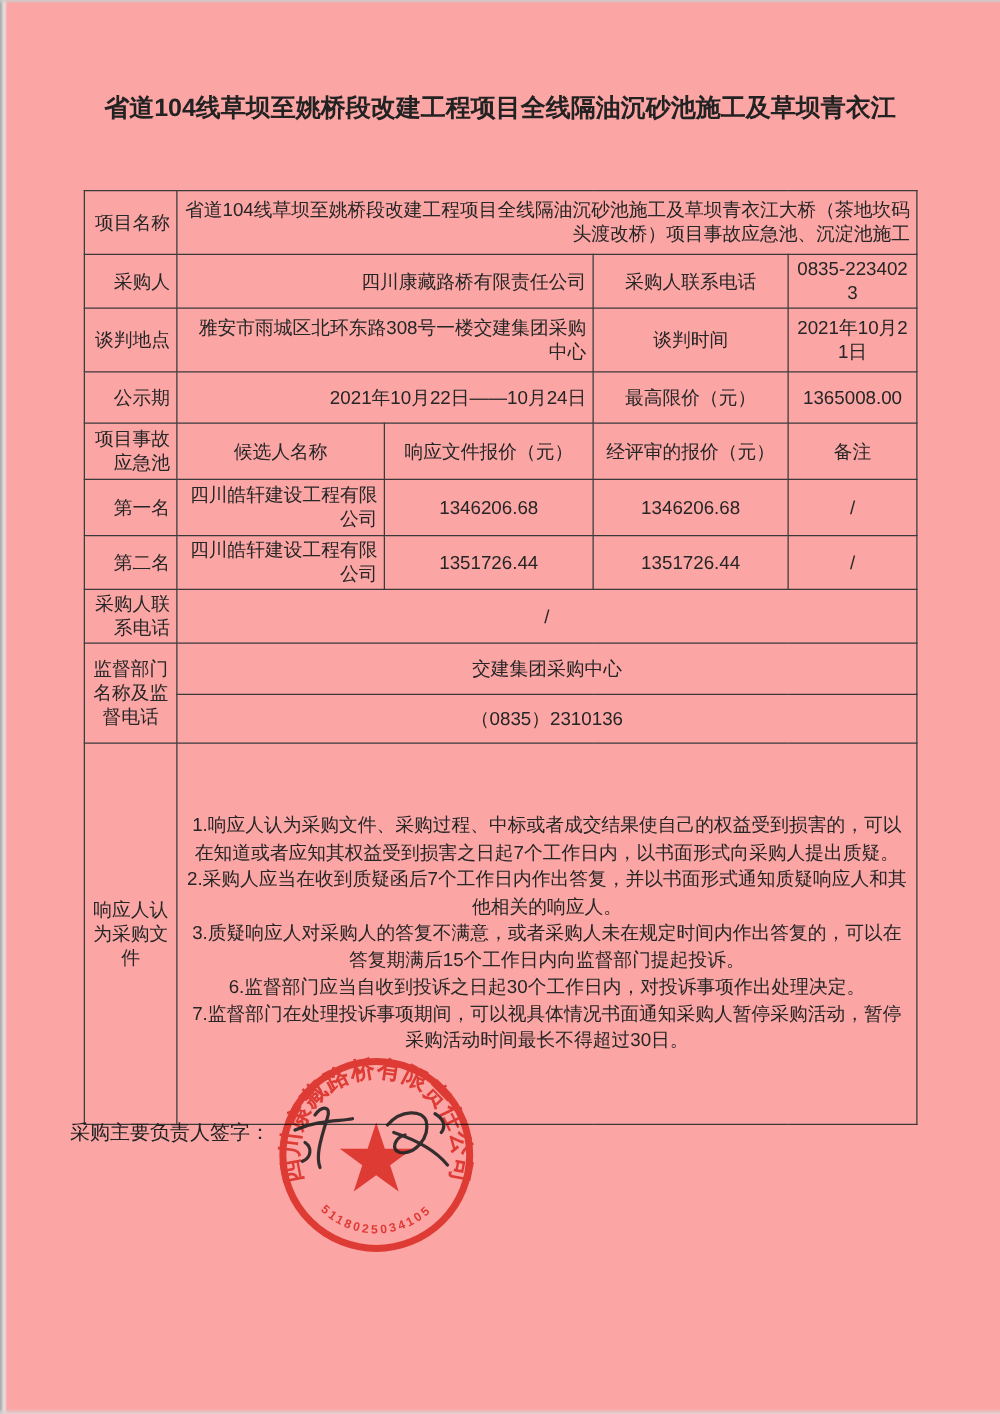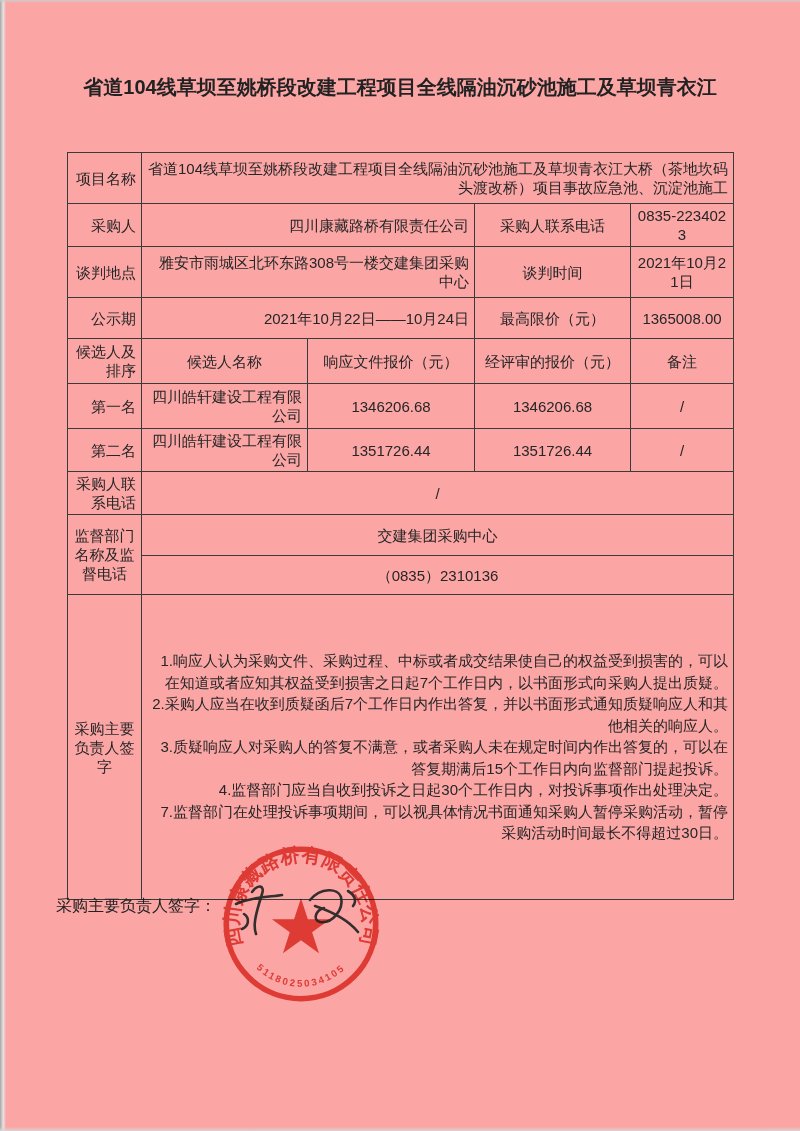--- a/index.html
+++ b/index.html
@@ -34,21 +34,21 @@
   tr.r3 td{height:46px;}
   tr.r4 td{height:36px;margin-left:16px;}
   tr.r5 td{height:40px;}
   tr.r6 td{height:40px;}
   tr.r7 td{height:36px;}
   tr.r8 td{height:36px;}
   tr.r9a td{height:36px;text-align:center;}
   tr.r9b td{height:34px;}
   tr.r10 td{height:300px;}
   .obj-items{padding:6px 4px;}
-  .obj-items div{margin:0;line-height:21.5px;text-align:right;}
+  .obj-items div{margin:0;line-height:21.5px;text-align:center;}
 
   .sig-row{position:absolute;left:56px;top:896px;font-size:16px;color:#222;}
 
   .stamp{position:absolute;left:214px;top:837px;width:174px;height:174px;
     opacity:0.88;mix-blend-mode:multiply;z-index:5;}
   .signature{position:absolute;left:222px;top:866px;width:170px;height:90px;z-index:6;}
 </style>
 </head>
 <body>
 
@@ -86,21 +86,21 @@
         <td class="ctr">谈判时间</td>
         <td class="ctr">2021年10月21日</td>
       </tr>
       <tr class="r4">
         <td class="lbl">公示期</td>
         <td class="left" colspan="2">2021年10月22日——10月24日</td>
         <td class="ctr">最高限价（元）</td>
         <td class="ctr">1365008.00</td>
       </tr>
       <tr class="r5">
-        <td class="lbl">候选人及排序</td>
+        <td class="lbl">项目事故应急池</td>
         <td class="ctr">候选人名称</td>
         <td class="ctr">响应文件报价（元）</td>
         <td class="ctr">经评审的报价（元）</td>
         <td class="ctr">备注</td>
       </tr>
       <tr class="r6">
         <td class="lbl">第一名</td>
         <td class="left">四川皓轩建设工程有限公司</td>
         <td class="ctr">1346206.68</td>
         <td class="ctr">1346206.68</td>
@@ -118,26 +118,26 @@
         <td class="ctr" colspan="4">/</td>
       </tr>
       <tr class="r9a">
         <td class="lbl-ctr" rowspan="2">监督部门名称及监督电话</td>
         <td class="ctr" colspan="4">交建集团采购中心</td>
       </tr>
       <tr class="r9b">
         <td class="ctr" colspan="4">（0835）2310136</td>
       </tr>
       <tr class="r10">
-        <td class="lbl-ctr">采购主要负责人签字</td>
+        <td class="lbl-ctr">响应人认为采购文件</td>
         <td colspan="4" class="obj-items">
           <div>1.响应人认为采购文件、采购过程、中标或者成交结果使自己的权益受到损害的，可以在知道或者应知其权益受到损害之日起7个工作日内，以书面形式向采购人提出质疑。</div>
           <div>2.采购人应当在收到质疑函后7个工作日内作出答复，并以书面形式通知质疑响应人和其他相关的响应人。</div>
           <div>3.质疑响应人对采购人的答复不满意，或者采购人未在规定时间内作出答复的，可以在答复期满后15个工作日内向监督部门提起投诉。</div>
-          <div>4.监督部门应当自收到投诉之日起30个工作日内，对投诉事项作出处理决定。</div>
+          <div>6.监督部门应当自收到投诉之日起30个工作日内，对投诉事项作出处理决定。</div>
           <div>7.监督部门在处理投诉事项期间，可以视具体情况书面通知采购人暂停采购活动，暂停采购活动时间最长不得超过30日。</div>
         </td>
       </tr>
     </tbody>
   </table>
 
   <div class="sig-row">
     <span>采购主要负责人签字：</span>
   </div>
 

